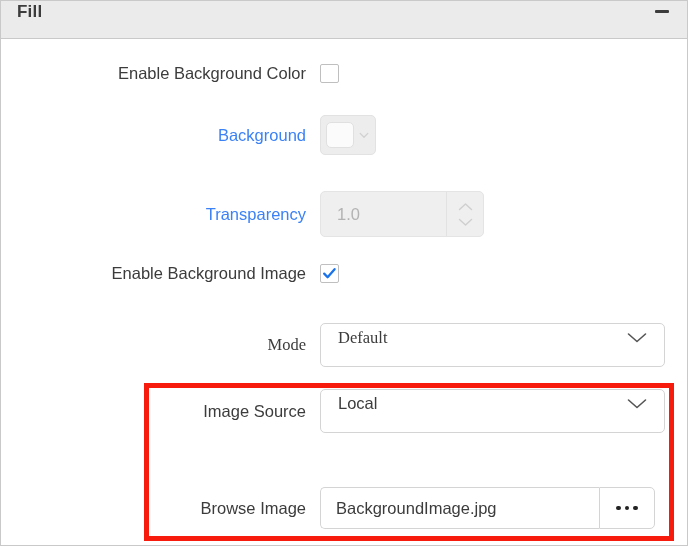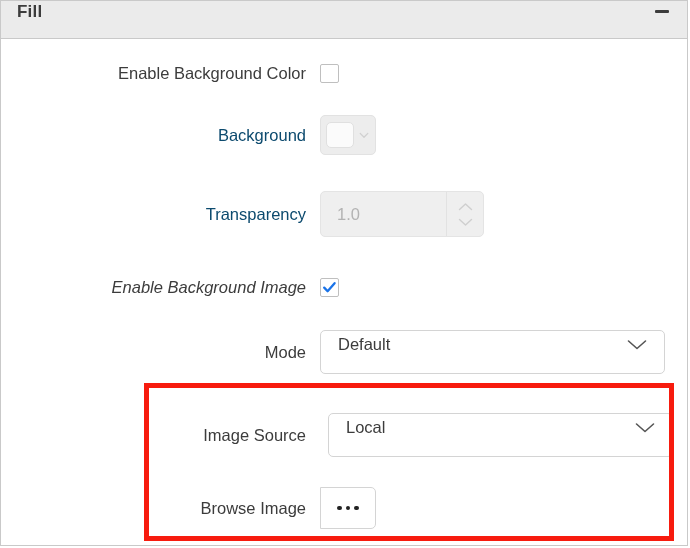--- a/index.html
+++ b/index.html
@@ -71,21 +71,21 @@
   .row-label {
     width: 295px;
     text-align: right;
     padding-right: 14px;
     box-sizing: border-box;
     font-size: 16.5px;
     color: #3c3c3c;
     white-space: nowrap;
   }
   .row-label.disabled {
-    color: #0c4a6e;
+    color: #3b82f6;
   }
 
   
   .checkbox {
     width: 19px;
     height: 19px;
     border: 1px solid #bfbfbf;
     border-radius: 2px;
     background: #ffffff;
     box-sizing: border-box;
@@ -253,52 +253,53 @@
           <svg width="17" height="10" viewBox="0 0 17 10">
             <path d="M2.5 7.5 L8.5 2 L14.5 7.5" fill="none" stroke="#cfcfcf" stroke-width="1.4" stroke-linecap="round" stroke-linejoin="round"></path>
           </svg>
           <svg width="17" height="10" viewBox="0 0 17 10">
             <path d="M2.5 2.5 L8.5 8 L14.5 2.5" fill="none" stroke="#cfcfcf" stroke-width="1.4" stroke-linecap="round" stroke-linejoin="round"></path>
           </svg>
         </span>
       </span>
     </div>
 
-    <div class="row" style="top:239px;font-style:italic;">
+    <div class="row" style="top:225px;">
       <span class="row-label">Enable Background Image</span>
       <span class="checkbox checked">
         <svg width="15" height="15" viewBox="0 0 15 15">
           <path d="M2.2 7.6 L5.6 11.2 L12.6 3.2" fill="none" stroke="#1a73e8" stroke-width="2.3" stroke-linecap="round" stroke-linejoin="round"></path>
         </svg>
       </span>
     </div>
 
-    <div class="row" style="top:291px;">
+    <div class="row" style="top:284px;font-family:Liberation Serif, serif;">
       <span class="row-label">Mode</span>
       <span class="dropdown">
         <span class="dropdown-value">Default</span>
         <svg width="22" height="13" viewBox="0 0 22 13">
           <path d="M2.5 3 L11 10.5 L19.5 3" fill="none" stroke="#555555" stroke-width="1.6" stroke-linecap="round" stroke-linejoin="round"></path>
         </svg>
       </span>
     </div>
 
-    <div class="row" style="top:374px;gap:8px;">
+    <div class="row" style="top:350px;">
       <span class="row-label">Image Source</span>
       <span class="dropdown">
         <span class="dropdown-value">Local</span>
         <svg width="22" height="13" viewBox="0 0 22 13">
           <path d="M2.5 3 L11 10.5 L19.5 3" fill="none" stroke="#555555" stroke-width="1.6" stroke-linecap="round" stroke-linejoin="round"></path>
         </svg>
       </span>
     </div>
 
     <div class="row" style="top:448px;">
       <span class="row-label">Browse Image</span>
       <span class="field-group">
+        <span class="text-field">BackgroundImage.jpg</span>
         <span class="browse-btn">
           <span class="dot"></span>
           <span class="dot"></span>
           <span class="dot"></span>
         </span>
       </span>
     </div>
 
   </div>
 

